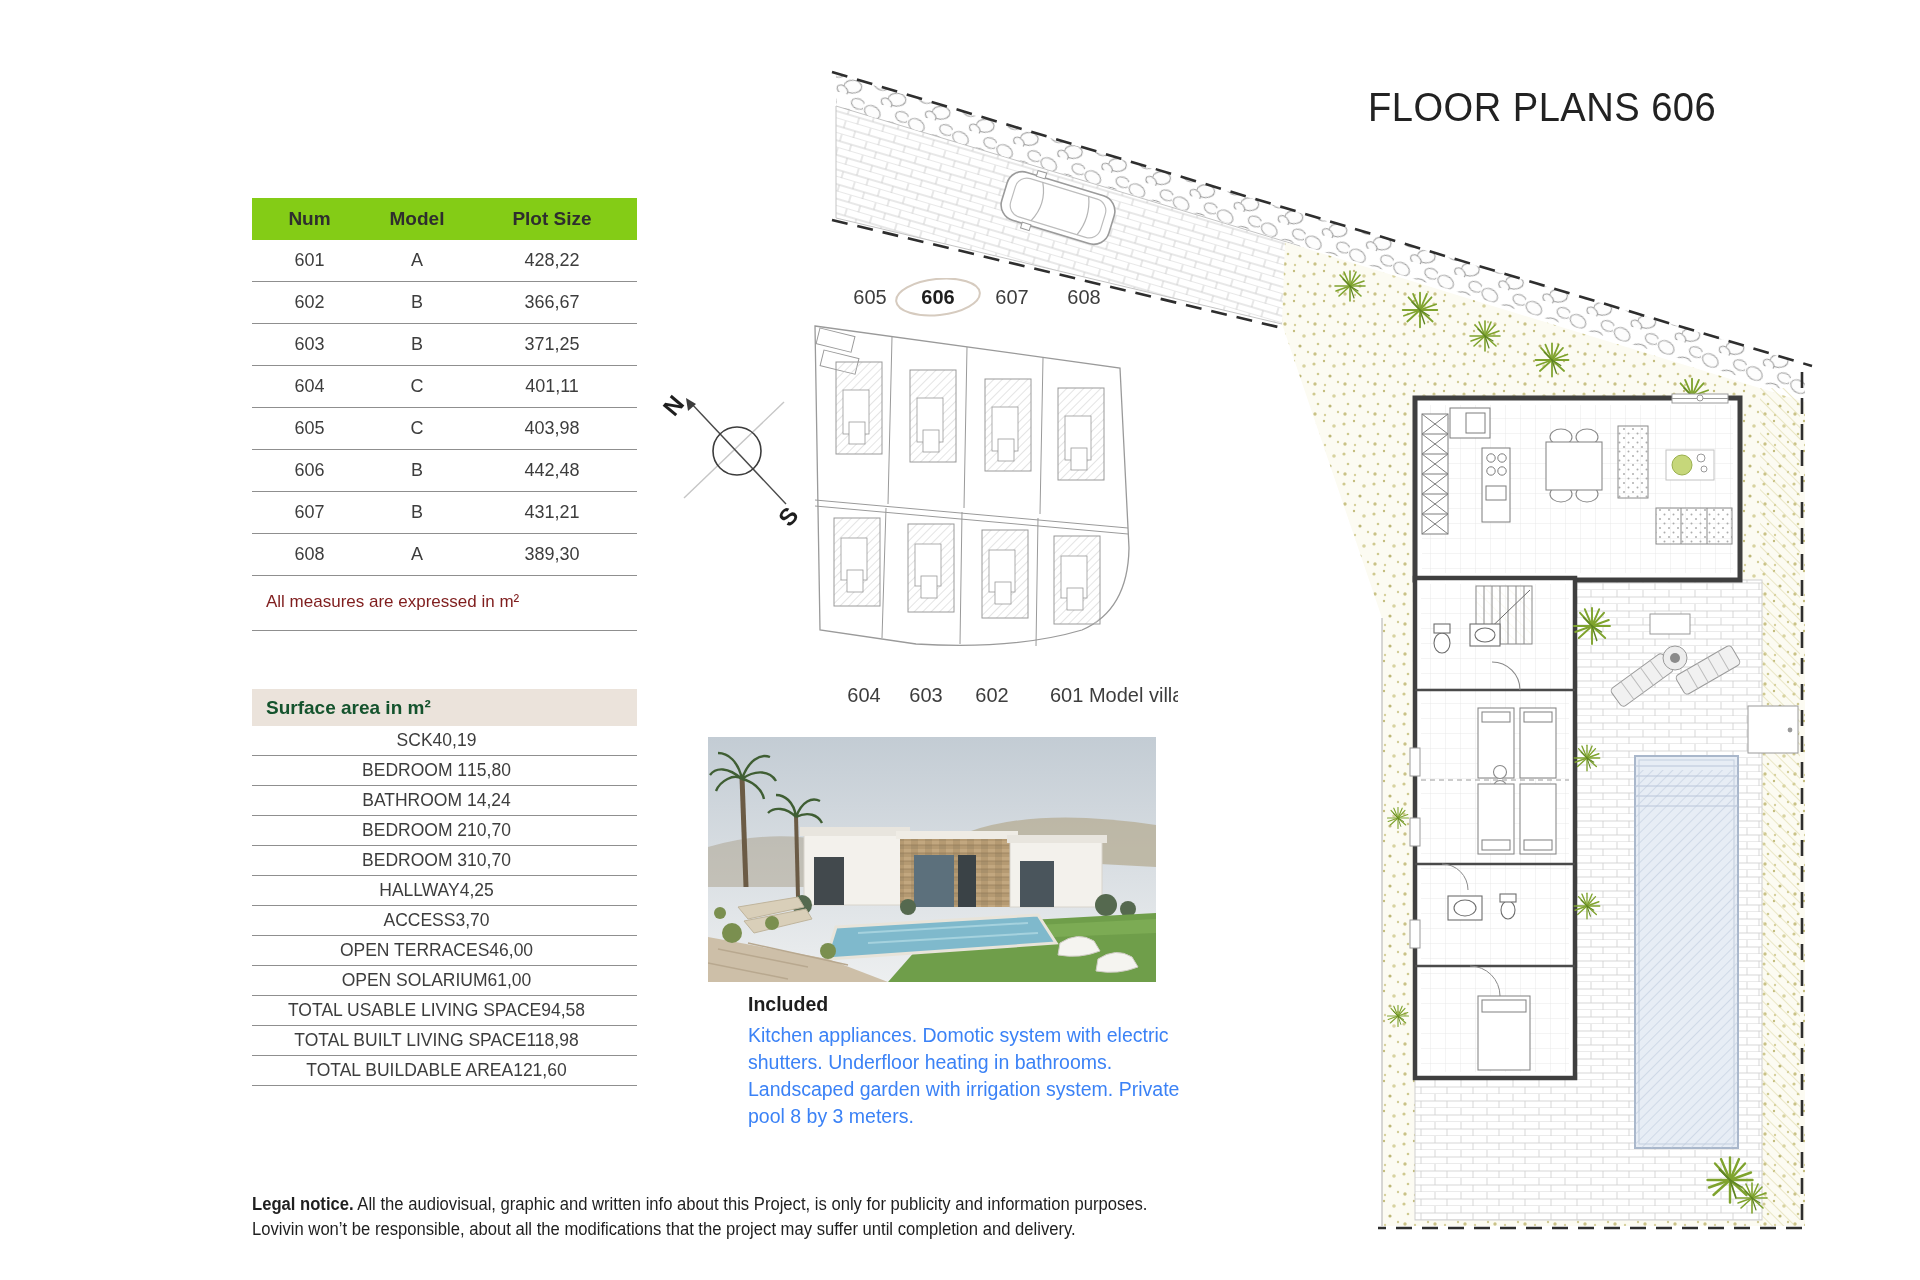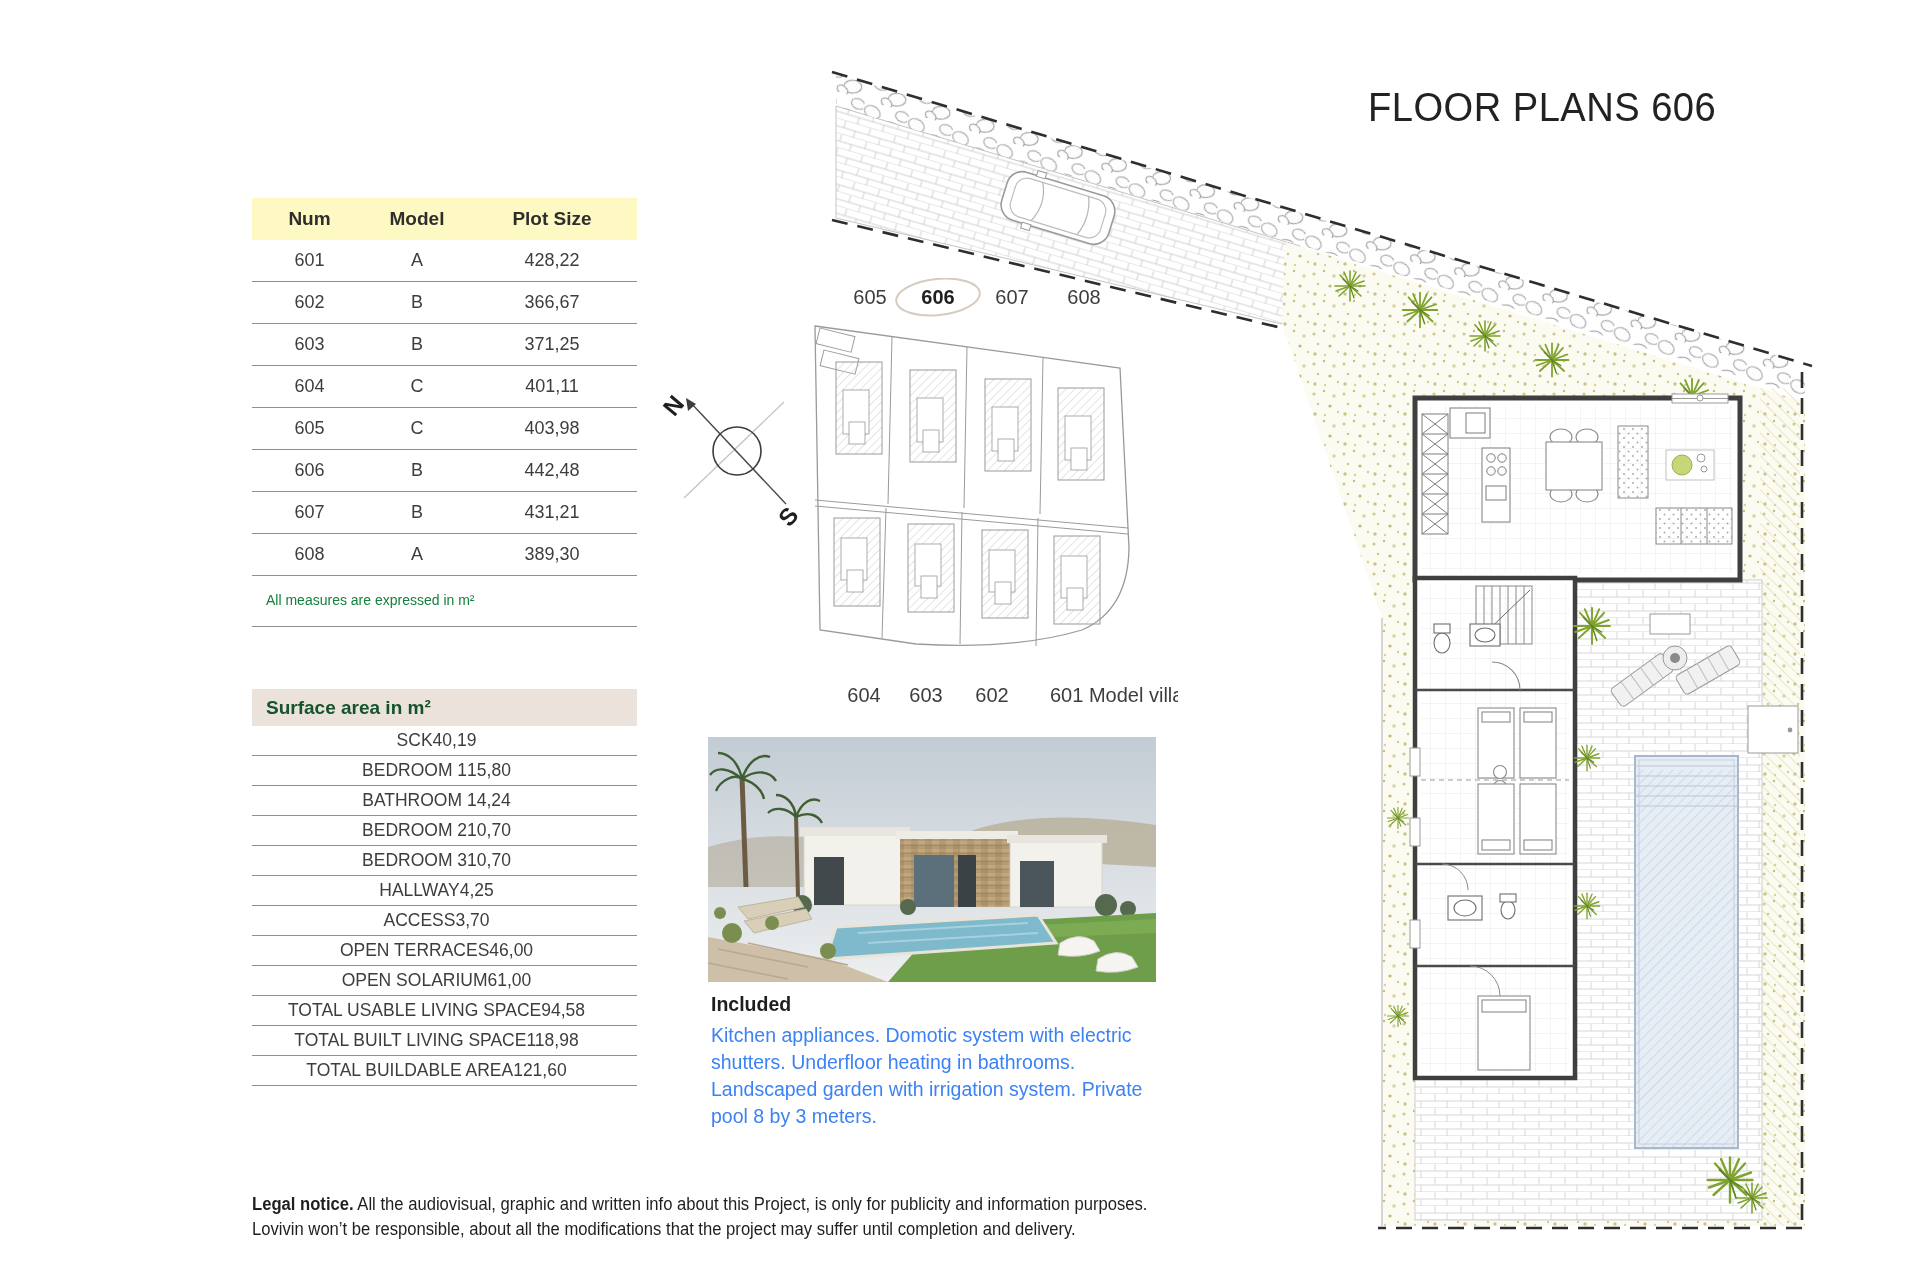--- a/index.html
+++ b/index.html
@@ -1,26 +1,26 @@
 <!DOCTYPE html>
 <html><head>
 <meta charset="utf-8">
 <style>
   html,body{margin:0;padding:0;background:#ffffff;}
   #page{position:relative;width:1920px;height:1280px;background:#fff;overflow:hidden;
         font-family:"Liberation Sans", sans-serif;color:#3d3d3d;}
   .abs{position:absolute;}
   
   .tbl{width:385px;}
-  .tbl-head{display:flex;background:#fef9c3;height:42px;align-items:center;font-weight:bold;font-size:19px;color:#2e2e2e;}
+  .tbl-head{display:flex;background:#84cc16;height:42px;align-items:center;font-weight:bold;font-size:19px;color:#2e2e2e;}
   .tbl-head div{text-align:center;}
   .c1{width:115px;} .c2{width:100px;} .c3{width:170px;}
   .tbl-row{display:flex;height:41px;align-items:center;font-size:18px;border-bottom:1px solid #8f8f8f;}
   .tbl-row div{text-align:center;}
-  .note-line{font-size:14px;padding:16px 0 18px 14px;border-bottom:1px solid #8f8f8f;color:#15803d;}
+  .note-line{font-size:17px;padding:16px 0 18px 14px;border-bottom:1px solid #8f8f8f;color:#7f1d1d;}
   .s-head{background:#ebe3db;height:37px;display:flex;align-items:center;padding-left:14px;font-weight:bold;font-size:19px;color:#14532d;}
   .s-row{display:flex;justify-content:center;align-items:center;height:29px;font-size:17.5px;border-bottom:1px solid #8f8f8f;padding:0 4px 0 14px;}
   .s-row .val{padding-right:26px;}
   
   .title{font-size:41px;font-weight:500;color:#222;letter-spacing:.5px;transform:scaleX(.93);transform-origin:left top;white-space:nowrap;}
   .included-h{font-weight:bold;font-size:19.5px;color:#1e1e1e;margin-bottom:6px;}
   .included-b{font-size:19.5px;line-height:27px;color:#3b82f6;width:452px;}
   .legal{width:965px;font-size:17.5px;line-height:25px;color:#1f1f1f;transform:scaleX(.95);transform-origin:left top;}
   .legal b{font-weight:bold;}
   svg text{font-family:"Liberation Sans",sans-serif;}
@@ -283,21 +283,21 @@
     <path d="M10,212 L100,230 M0,226 L80,242 M40,206 L140,228" stroke="#b8a88f" stroke-width="1.5" fill="none"></path>
     <path d="M30,170 L90,160 L96,170 L40,182 Z M36,184 L98,172 L104,182 L46,196 Z" fill="#d9cfb9" stroke="#bfb49c"></path>
     <g fill="#7a8f4f">
       <circle cx="24" cy="196" r="10"></circle>
         <circle cx="64" cy="186" r="7"></circle>
         <circle cx="120" cy="214" r="8"></circle>
         <circle cx="12" cy="176" r="6"></circle>
     </g>
   </svg>
 
-  <div class="abs" style="left:711px;top:993px;">
+  <div class="abs" style="left:748px;top:993px;">
     <div class="included-h">Included</div>
     <div class="included-b">Kitchen appliances. Domotic system with electric shutters. Underfloor heating in bathrooms. Landscaped garden with irrigation system. Private pool 8 by 3 meters.</div>
   </div>
 
   <svg class="abs" style="left:830px;top:58px;" width="985" height="1215" viewBox="0 0 985 1215">
     <defs>
       <pattern id="tile" width="15" height="15" patternUnits="userSpaceOnUse">
         <path d="M15,0 H0 V15" fill="none" stroke="#e4e4e4" stroke-width=".8"></path>
       </pattern>
       <pattern id="brickF" width="26" height="14" patternUnits="userSpaceOnUse">

